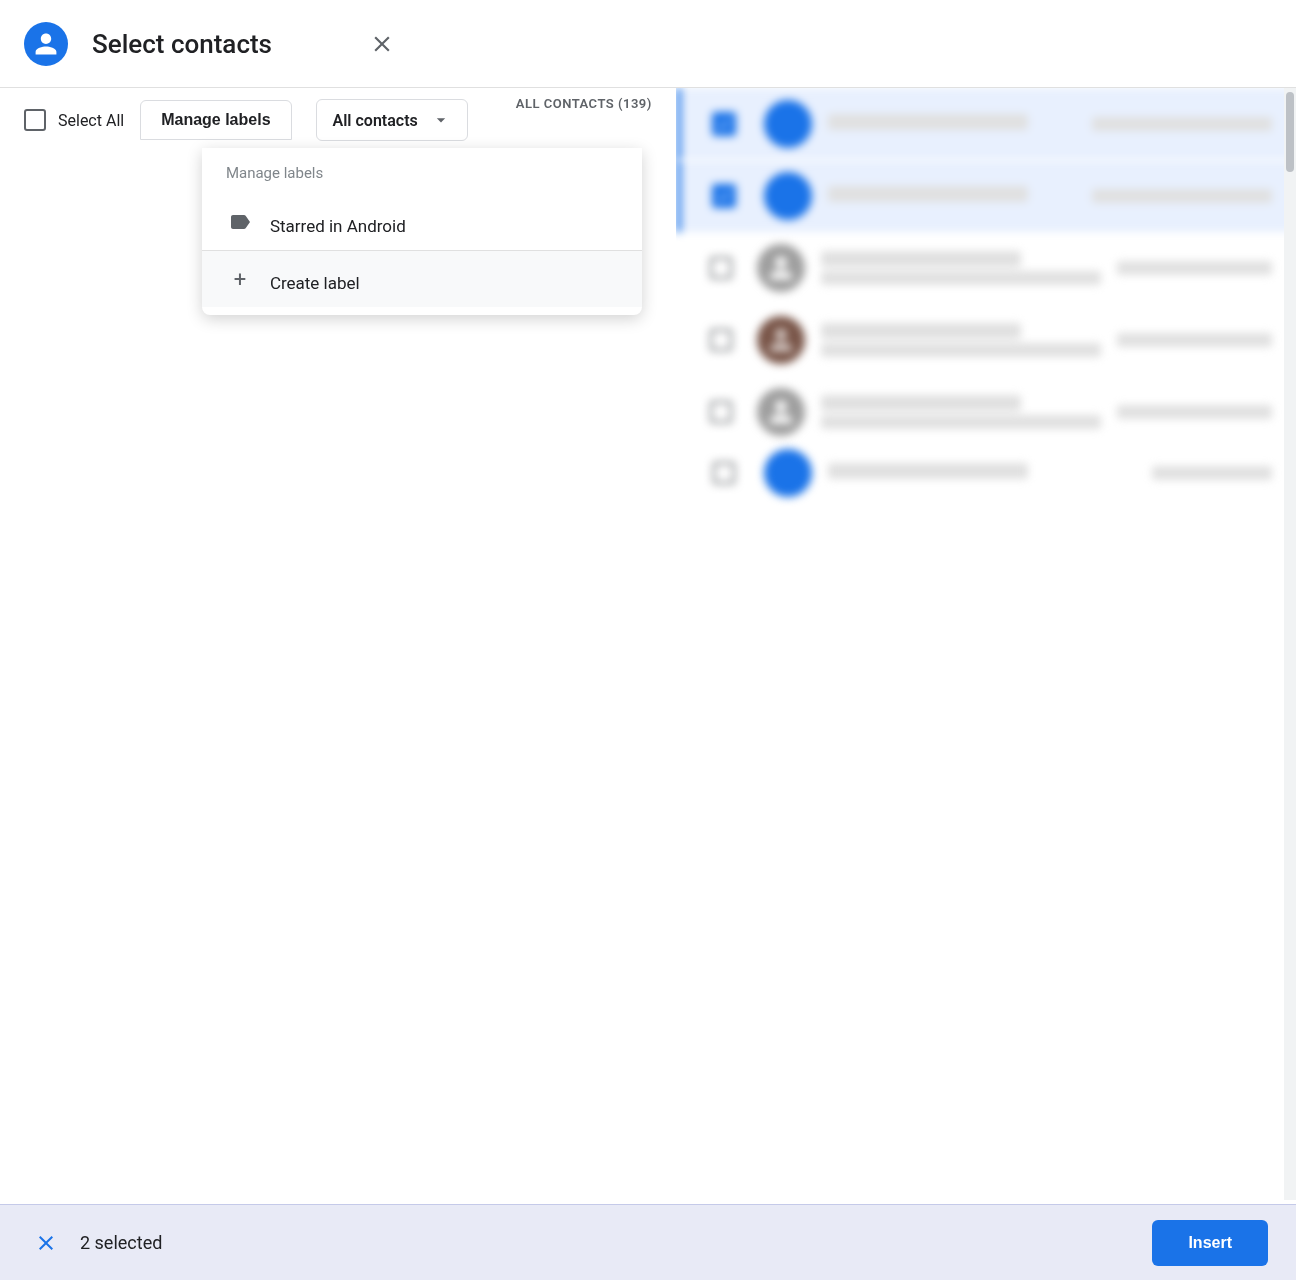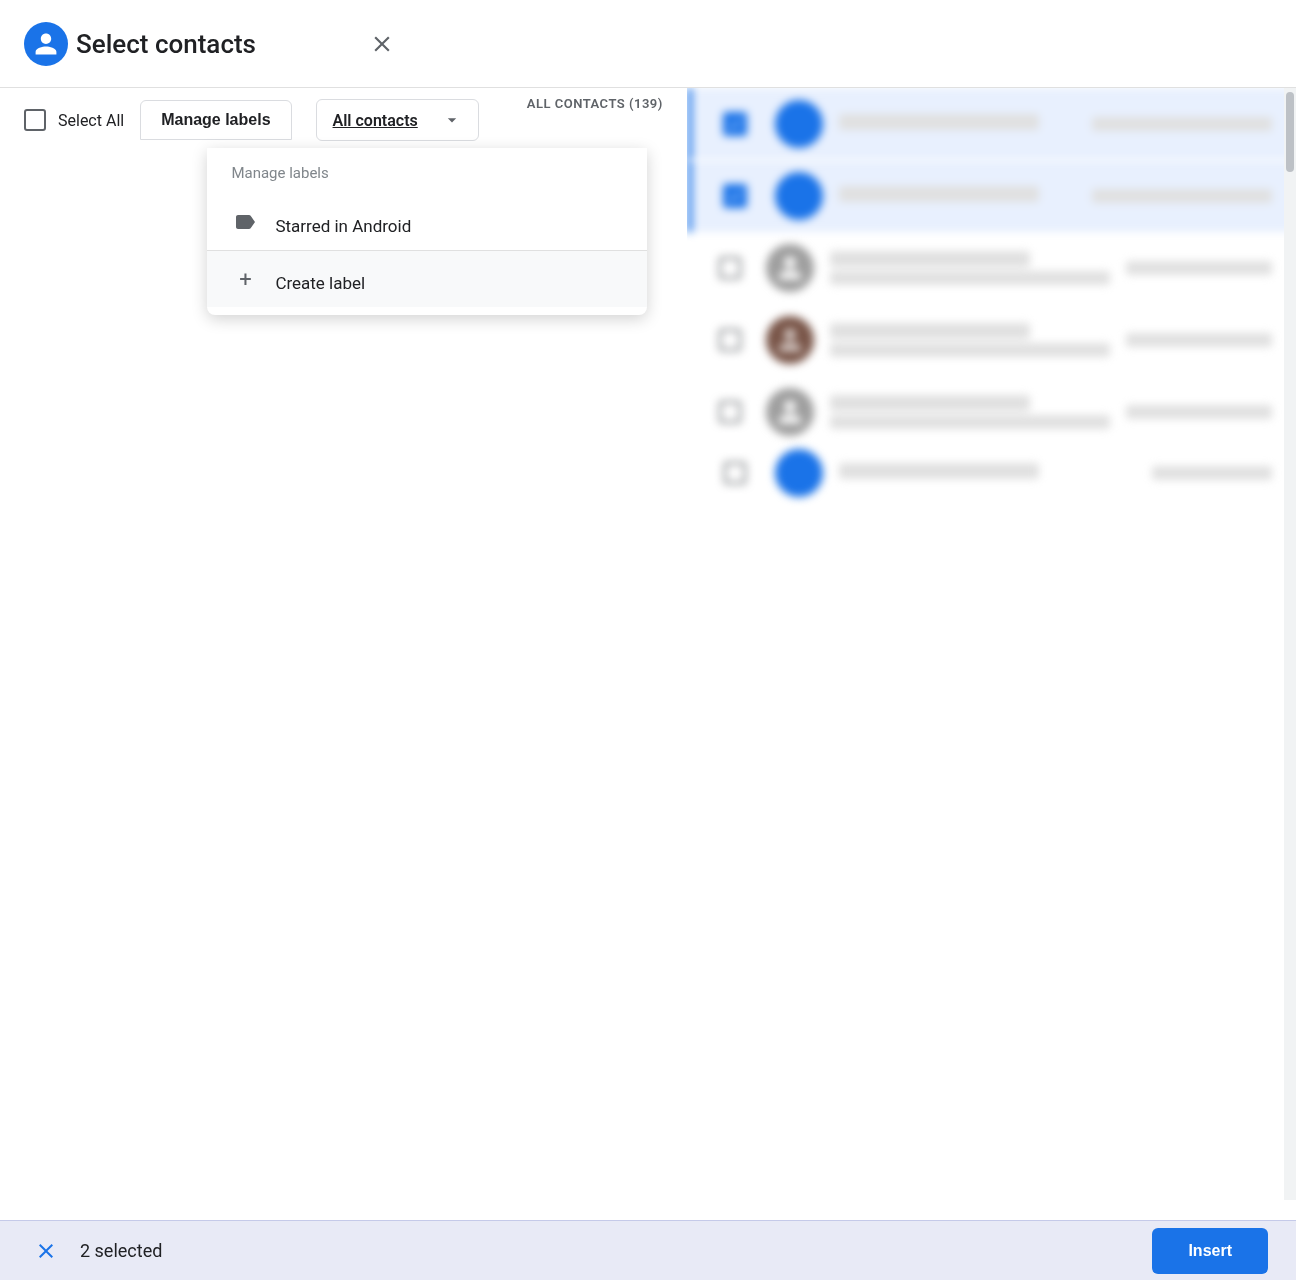--- a/index.html
+++ b/index.html
@@ -18,21 +18,21 @@
       align-items: center;
       padding: 16px 24px;
       background: #fff;
       border-bottom: 1px solid #e0e0e0;
       height: 88px;
       gap: 16px;
     }
     .header-title-area {
       display: flex;
       align-items: center;
-      gap: 8px;
+      gap: 24px;
       min-width: 320px;
     }
     .person-icon-circle {
       width: 44px;
       height: 44px;
       border-radius: 50%;
       background: #1a73e8;
       display: flex;
       align-items: center;
       justify-content: center;
@@ -125,30 +125,29 @@
       font-weight: 600;
       color: #202124;
       cursor: pointer;
       margin-left: auto;
       position: relative;
       z-index: 200;
     }
     .all-contacts-dropdown {
       display: flex;
       align-items: center;
-      gap: 24px;
+      gap: 13px;
       border: 1px solid #dadce0;
       border-radius: 6px;
       padding: 10px 16px;
       font-size: 16px;
       font-weight: 600;
       color: #202124;
       cursor: pointer;
       margin-left: 8px;
-      text-decoration: underline;
     }
     .all-contacts-dropdown svg {
       width: 20px;
       height: 20px;
       fill: #5f6368;
     }
 
     
     .section-header {
       padding: 8px 24px;
@@ -304,21 +303,21 @@
       font-size: 22px;
       color: #5f6368;
     }
 
     
     .footer {
       position: absolute;
       bottom: 0;
       left: 0;
       right: 0;
-      height: 60px;
+      height: 76px;
       background: #e8eaf6;
       display: flex;
       align-items: center;
       padding: 14px 28px;
       gap: 16px;
       border-top: 1px solid #c5cae9;
     }
     .footer-close-btn {
       width: 36px;
       height: 36px;

